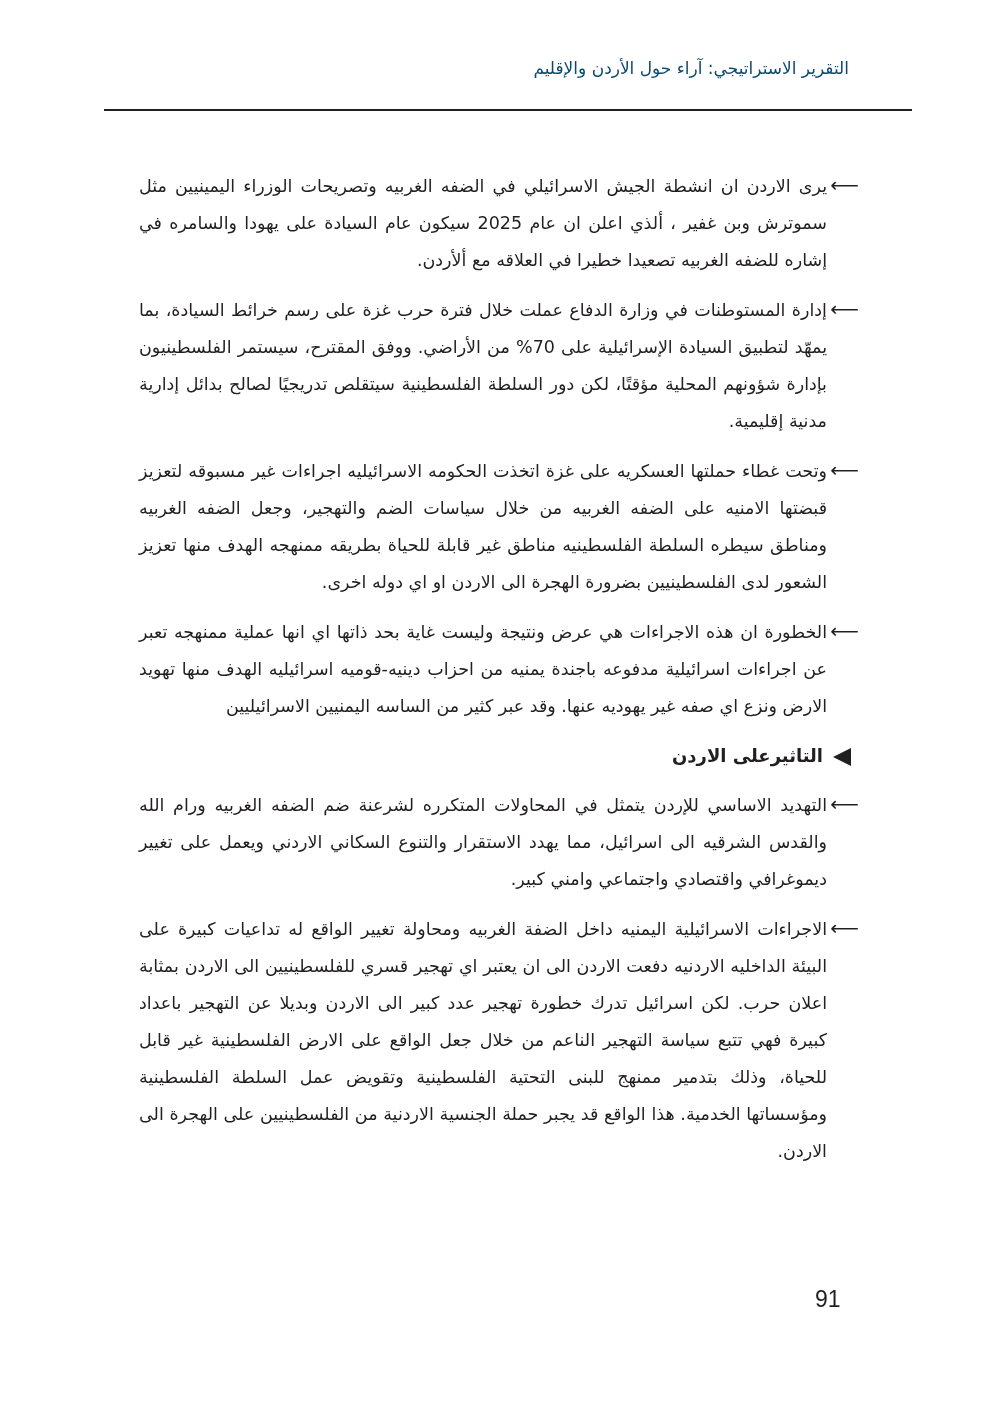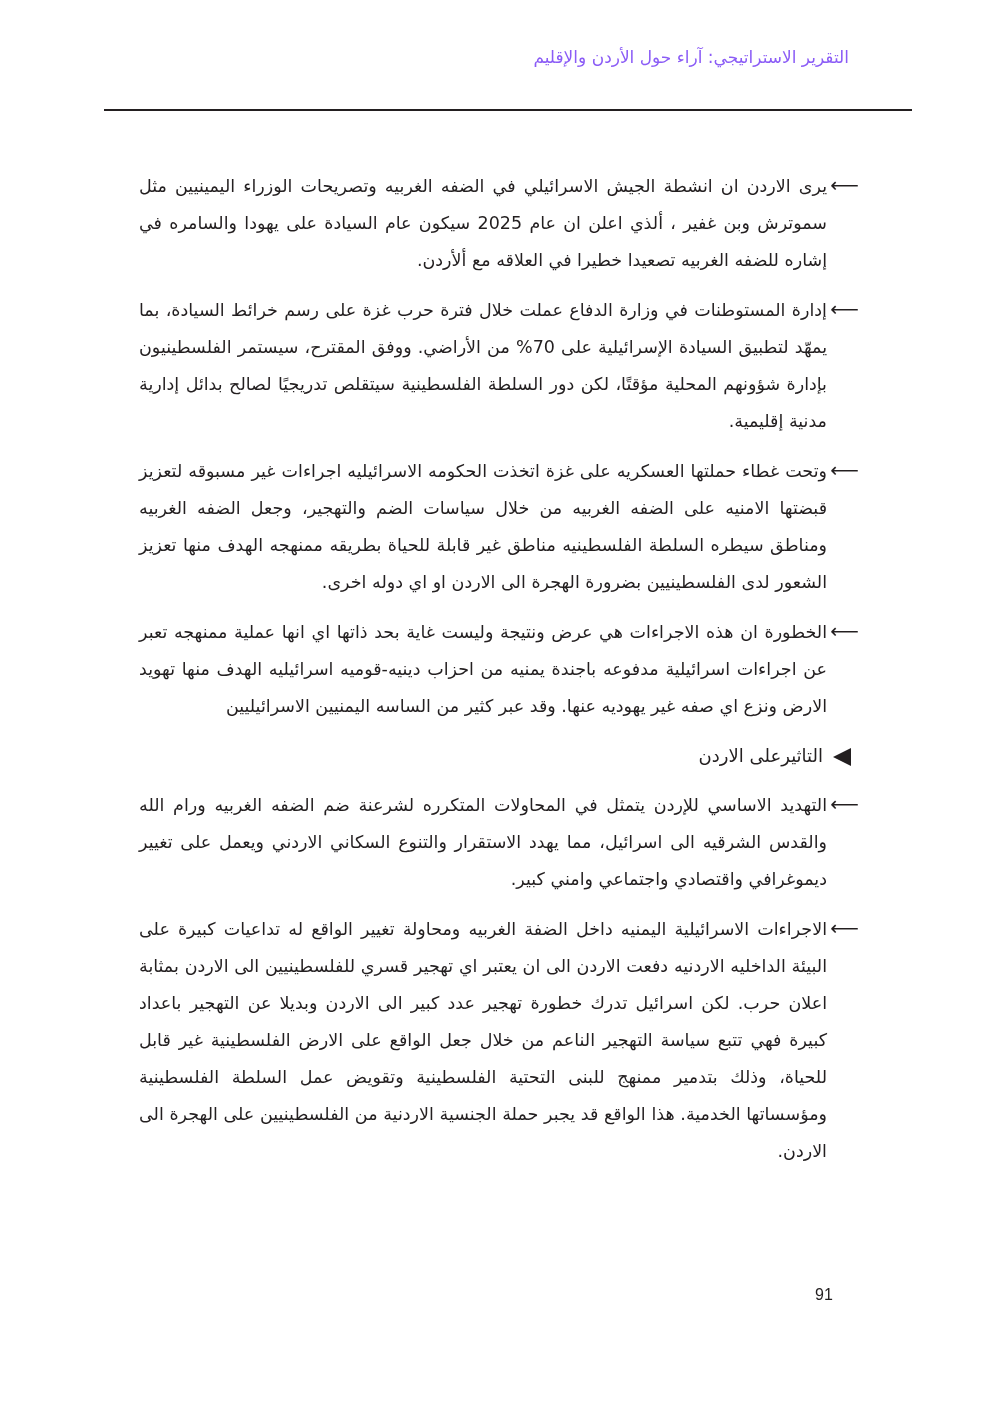--- a/index.html
+++ b/index.html
@@ -10,25 +10,25 @@
   body {
     width: 1004px;
     height: 1418px;
     position: relative;
     overflow: hidden;
     color: #231f20;
     font-family: "DejaVu Sans", sans-serif;
   }
   .running-header {
     position: absolute;
-    top: 47px;
+    top: 58px;
     right: 155px;
     font-size: 17px;
     direction: rtl;
-    color: #8b5cf6;
+    color: #0c4a6e;
     white-space: nowrap;
   }
   .header-rule {
     position: absolute;
     top: 109px;
     left: 104px;
     width: 808px;
     height: 2px;
     background: #231f20;
   }
@@ -53,39 +53,39 @@
     right: 0;
     top: 0;
     font-size: 20px;
     line-height: 34px;
     font-family: "DejaVu Sans", sans-serif;
   }
   .heading {
     position: relative;
     padding-right: 36px;
     font-size: 18px;
-    font-weight: normal;
+    font-weight: bold;
     line-height: 36px;
     margin: 0 0 13px 0;
   }
   .heading .tri {
     position: absolute;
     right: 8px;
     top: 10px;
     width: 0;
     height: 0;
     border-top: 9px solid transparent;
     border-bottom: 9px solid transparent;
     border-right: 18px solid #231f20;
   }
   .page-number {
     position: absolute;
     top: 1286px;
     left: 815px;
-    font-size: 16px;
+    font-size: 23px;
     font-family: "Liberation Sans", sans-serif;
     color: #231f20;
   }
 </style>
 </head>
 <body>
 
 <div class="running-header">التقرير الاستراتيجي: آراء حول الأردن والإقليم</div>
 <div class="header-rule"></div>
 

